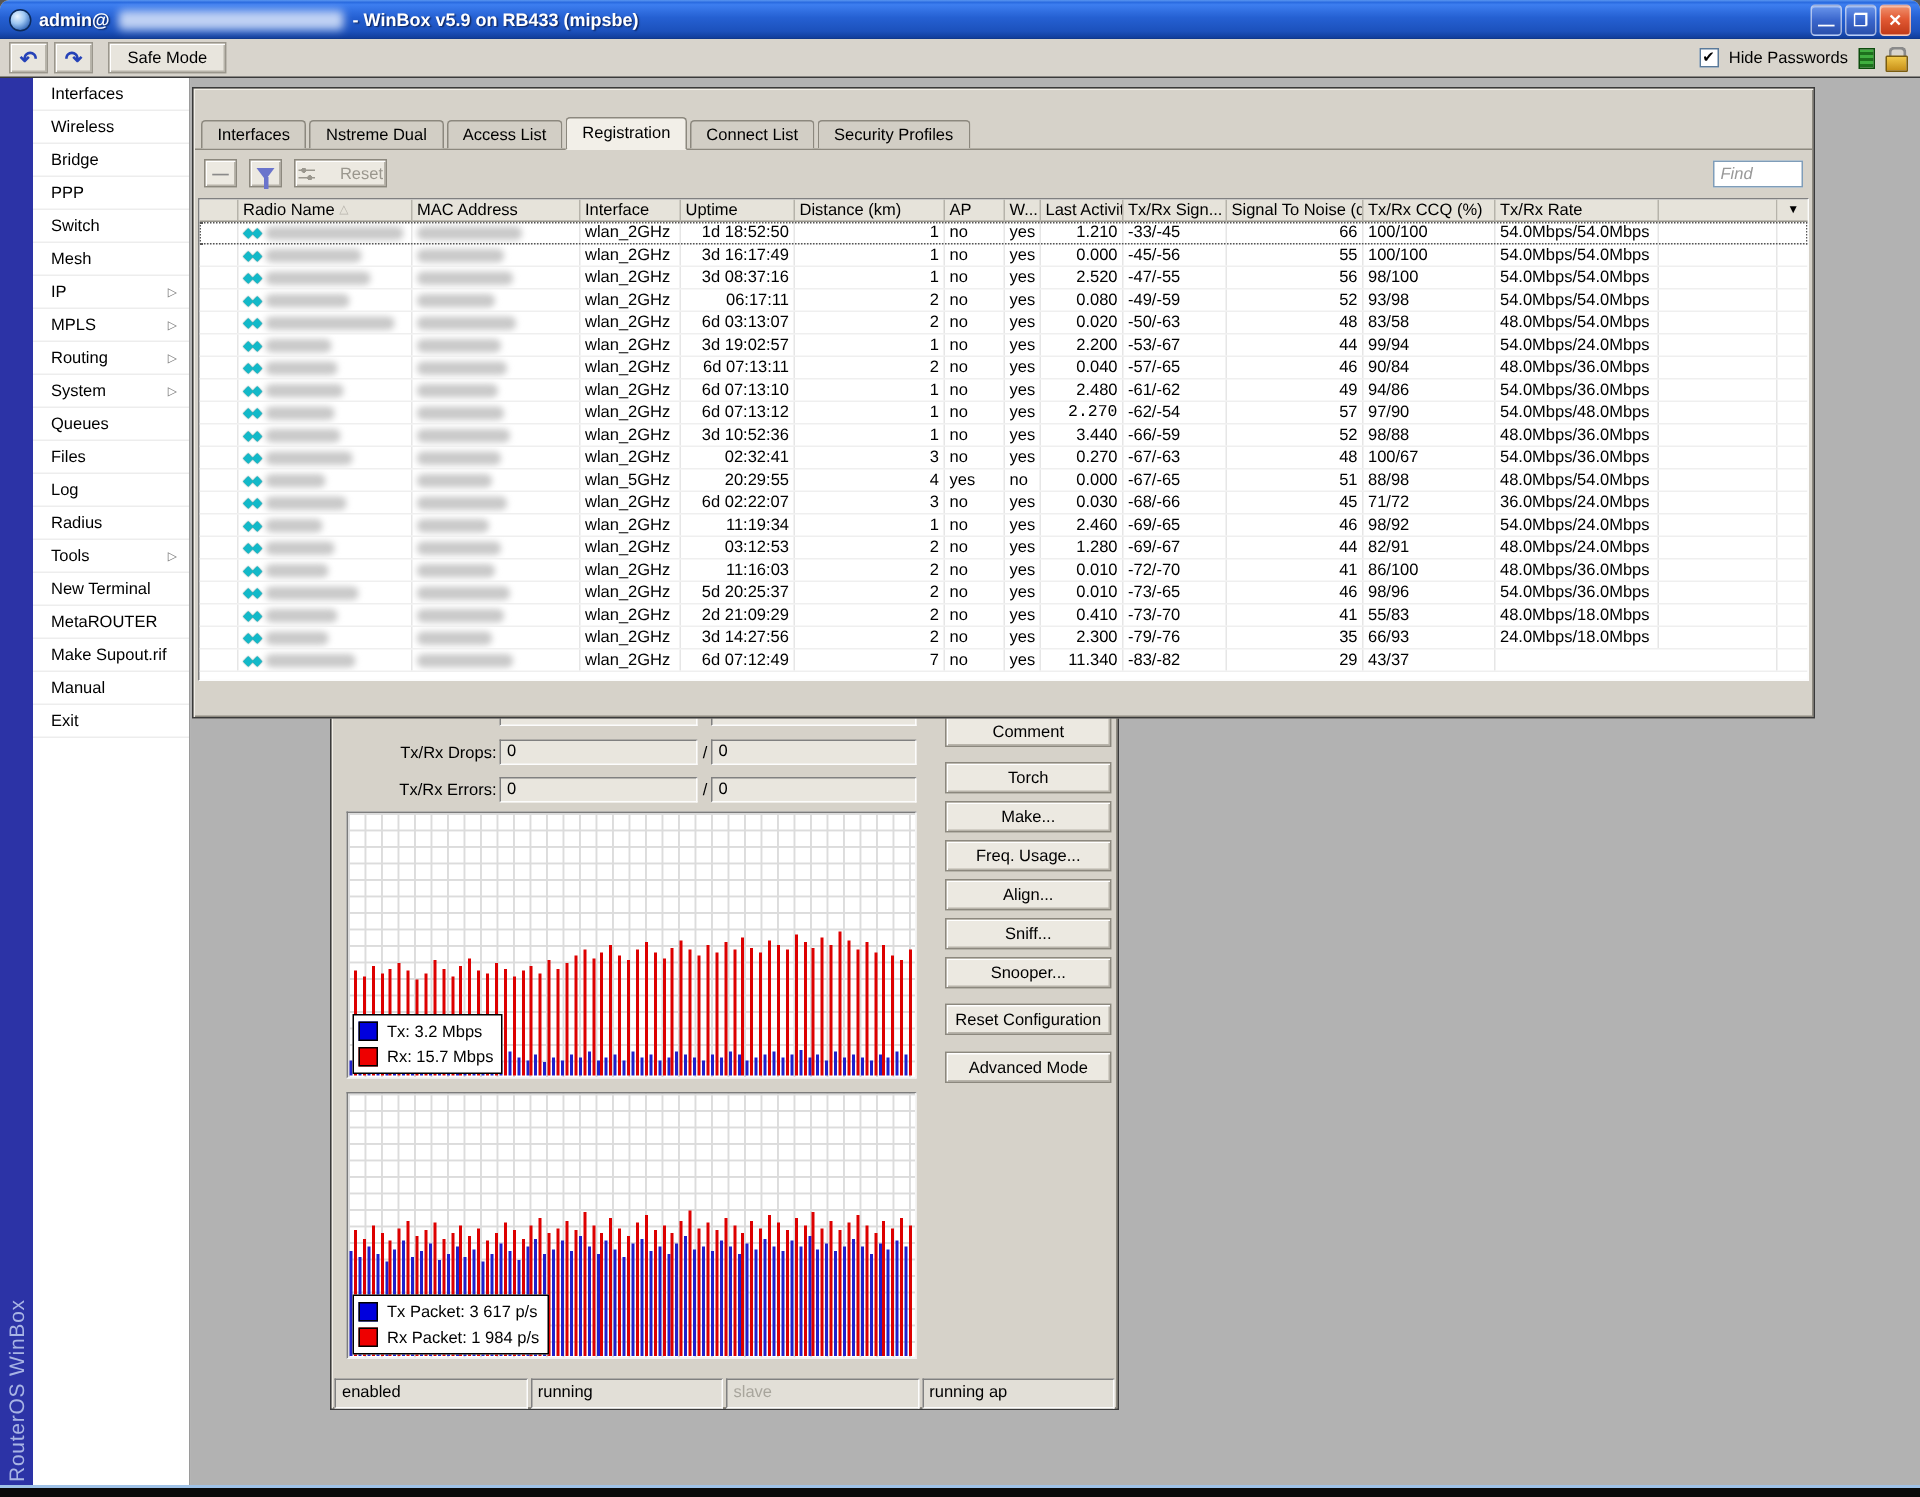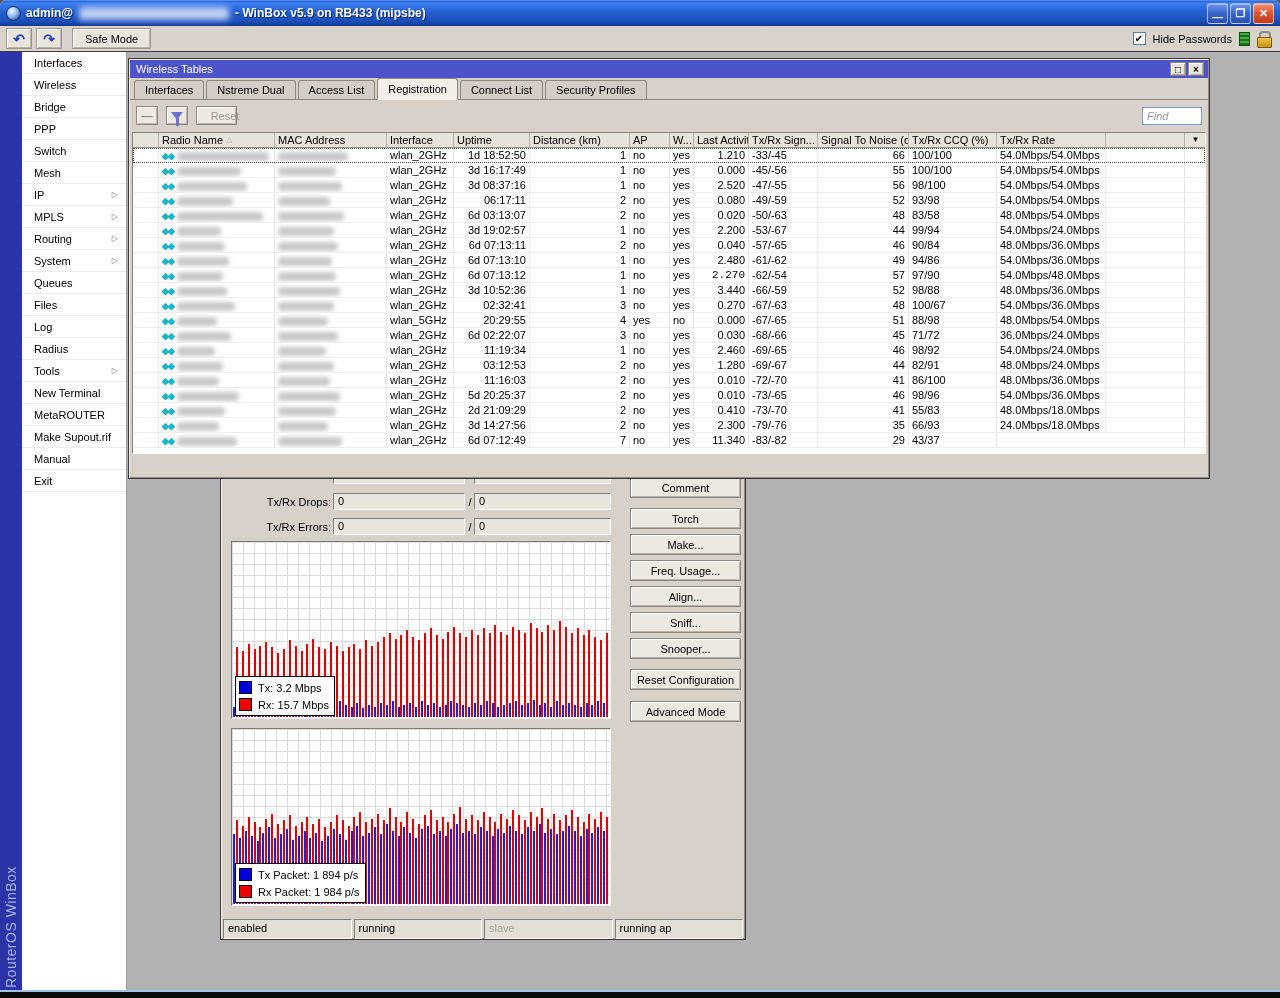--- a/index.html
+++ b/index.html
@@ -68,21 +68,21 @@
   .wt-sp { margin-left:auto; display:flex; }
   .tabs { position:absolute; left:1px; top:19px; right:1px; height:22px; display:flex; align-items:flex-end;
     padding-left:4px; border-bottom:1px solid #8c887e; }
   .tab { height:19px; padding:0 10px; display:flex; align-items:center; background:#d2cec5;
     border:1px solid #8c887e; border-bottom:none; border-radius:3px 3px 0 0; margin-right:2px; position:relative; }
   .tab.active { height:22px; background:#f2efe8; z-index:2; margin-bottom:-1px; border-bottom:1px solid #f2efe8; }
   .wtb { position:absolute; left:1px; top:42px; right:1px; height:30px; }
   .wtb .btn3d { position:absolute; top:5px; height:19px; }
   .b-minus { left:6px; width:22px; color:#8a8a8a; font-weight:bold; }
   .b-filter { left:36px; width:22px; }
-  .b-reset { left:66px; width:41px; color:#9a978e; gap:17px; }
+  .b-reset { left:66px; width:62px; color:#9a978e; gap:17px; }
   .funnel { width:0; height:0; border-left:6px solid transparent; border-right:6px solid transparent;
     border-top:8px solid #6a74cc; position:relative; }
   .funnel:after { content:""; position:absolute; left:-1.5px; top:-2px; width:3px; height:8px; background:#6a74cc; }
   .reset-ico { width:11px; height:9px;
     background:linear-gradient(#9a978e 0 0) 0 2px/11px 1px no-repeat, linear-gradient(#9a978e 0 0) 0 7px/11px 1px no-repeat,
       radial-gradient(circle, #9a978e 1.6px, transparent 1.8px) 1px 0/5px 5px no-repeat,
       radial-gradient(circle, #9a978e 1.6px, transparent 1.8px) 5px 5px/5px 5px no-repeat; }
   .find { position:absolute; right:6px; top:6px; width:60px; height:18px; background:#fff;
     border:1px solid #7f9db9; font-style:italic; color:#999; font-size:11px; padding:0 4px; font-family:"Liberation Sans",sans-serif; }
   .find::placeholder { color:#999; font-style:italic; }
@@ -526,21 +526,21 @@
               <div class="bar" style="height: 41%; background: rgb(32, 32, 204);"></div>
               <div class="bar" style="height: 49%; background: rgb(221, 0, 0);"></div>
               <div class="bar" style="height: 44%; background: rgb(32, 32, 204);"></div>
               <div class="bar" style="height: 53%; background: rgb(221, 0, 0);"></div>
               <div class="bar" style="height: 42%; background: rgb(32, 32, 204);"></div>
               <div class="bar" style="height: 50%; background: rgb(221, 0, 0);"></div>
             </div>
           <div class="legend">
               <div class="lrow">
                 <span class="lswatch" style="background: rgb(0, 0, 221);"></span>
-                <span>Tx Packet:  1 894 p/s</span>
+                <span>Tx Packet:  3 617 p/s</span>
               </div>
               <div class="lrow">
                 <span class="lswatch" style="background: rgb(238, 0, 0);"></span>
                 <span>Rx Packet:  1 984 p/s</span>
               </div>
             </div>
         </div>
 
         <div class="btncol">
             <div class="btn3d" style="top: 21px;">Comment</div>
@@ -556,27 +556,20 @@
 
         <div class="dstatus">
             <div class="dcell">enabled</div>
             <div class="dcell">running</div>
             <div class="dcell muted">slave</div>
             <div class="dcell">running ap</div>
           </div>
       </div>
 
       <div class="wwin">
-        <div class="wtitle">
-          <span>Wireless Tables</span>
-          <span class="wt-sp">
-            <span class="wt-btn">□</span>
-            <span class="wt-btn">×</span>
-          </span>
-        </div>
         <div class="tabs">
             <div class="tab">Interfaces</div>
             <div class="tab">Nstreme Dual</div>
             <div class="tab">Access List</div>
             <div class="tab active">Registration</div>
             <div class="tab">Connect List</div>
             <div class="tab">Security Profiles</div>
           </div>
         <div class="wtb">
           <span class="btn3d b-minus">—</span>

